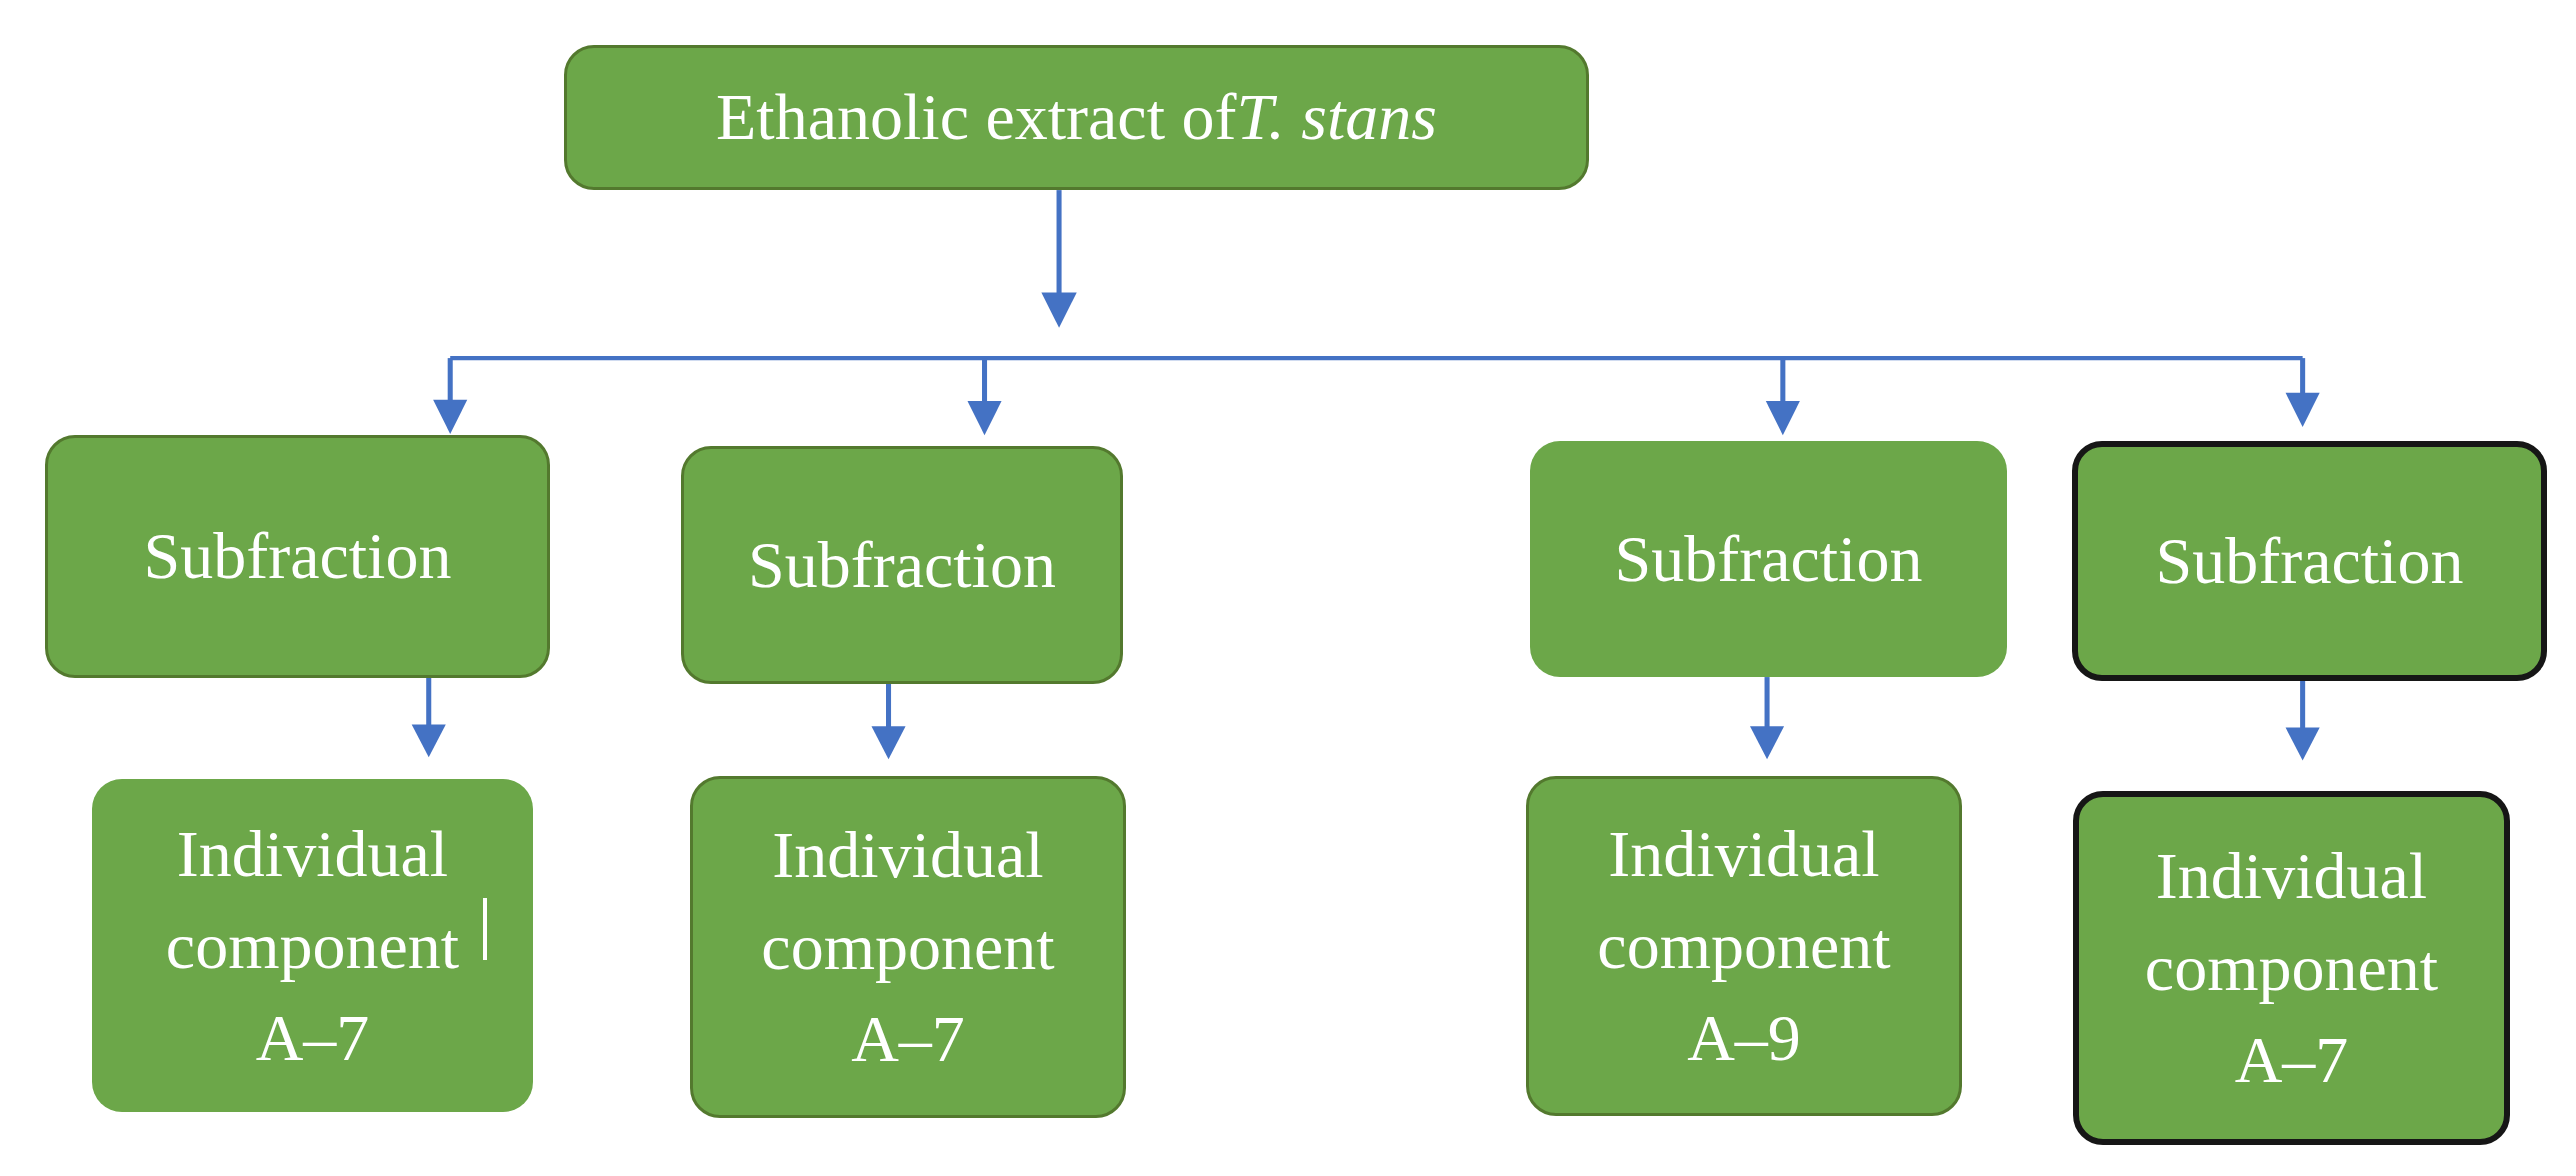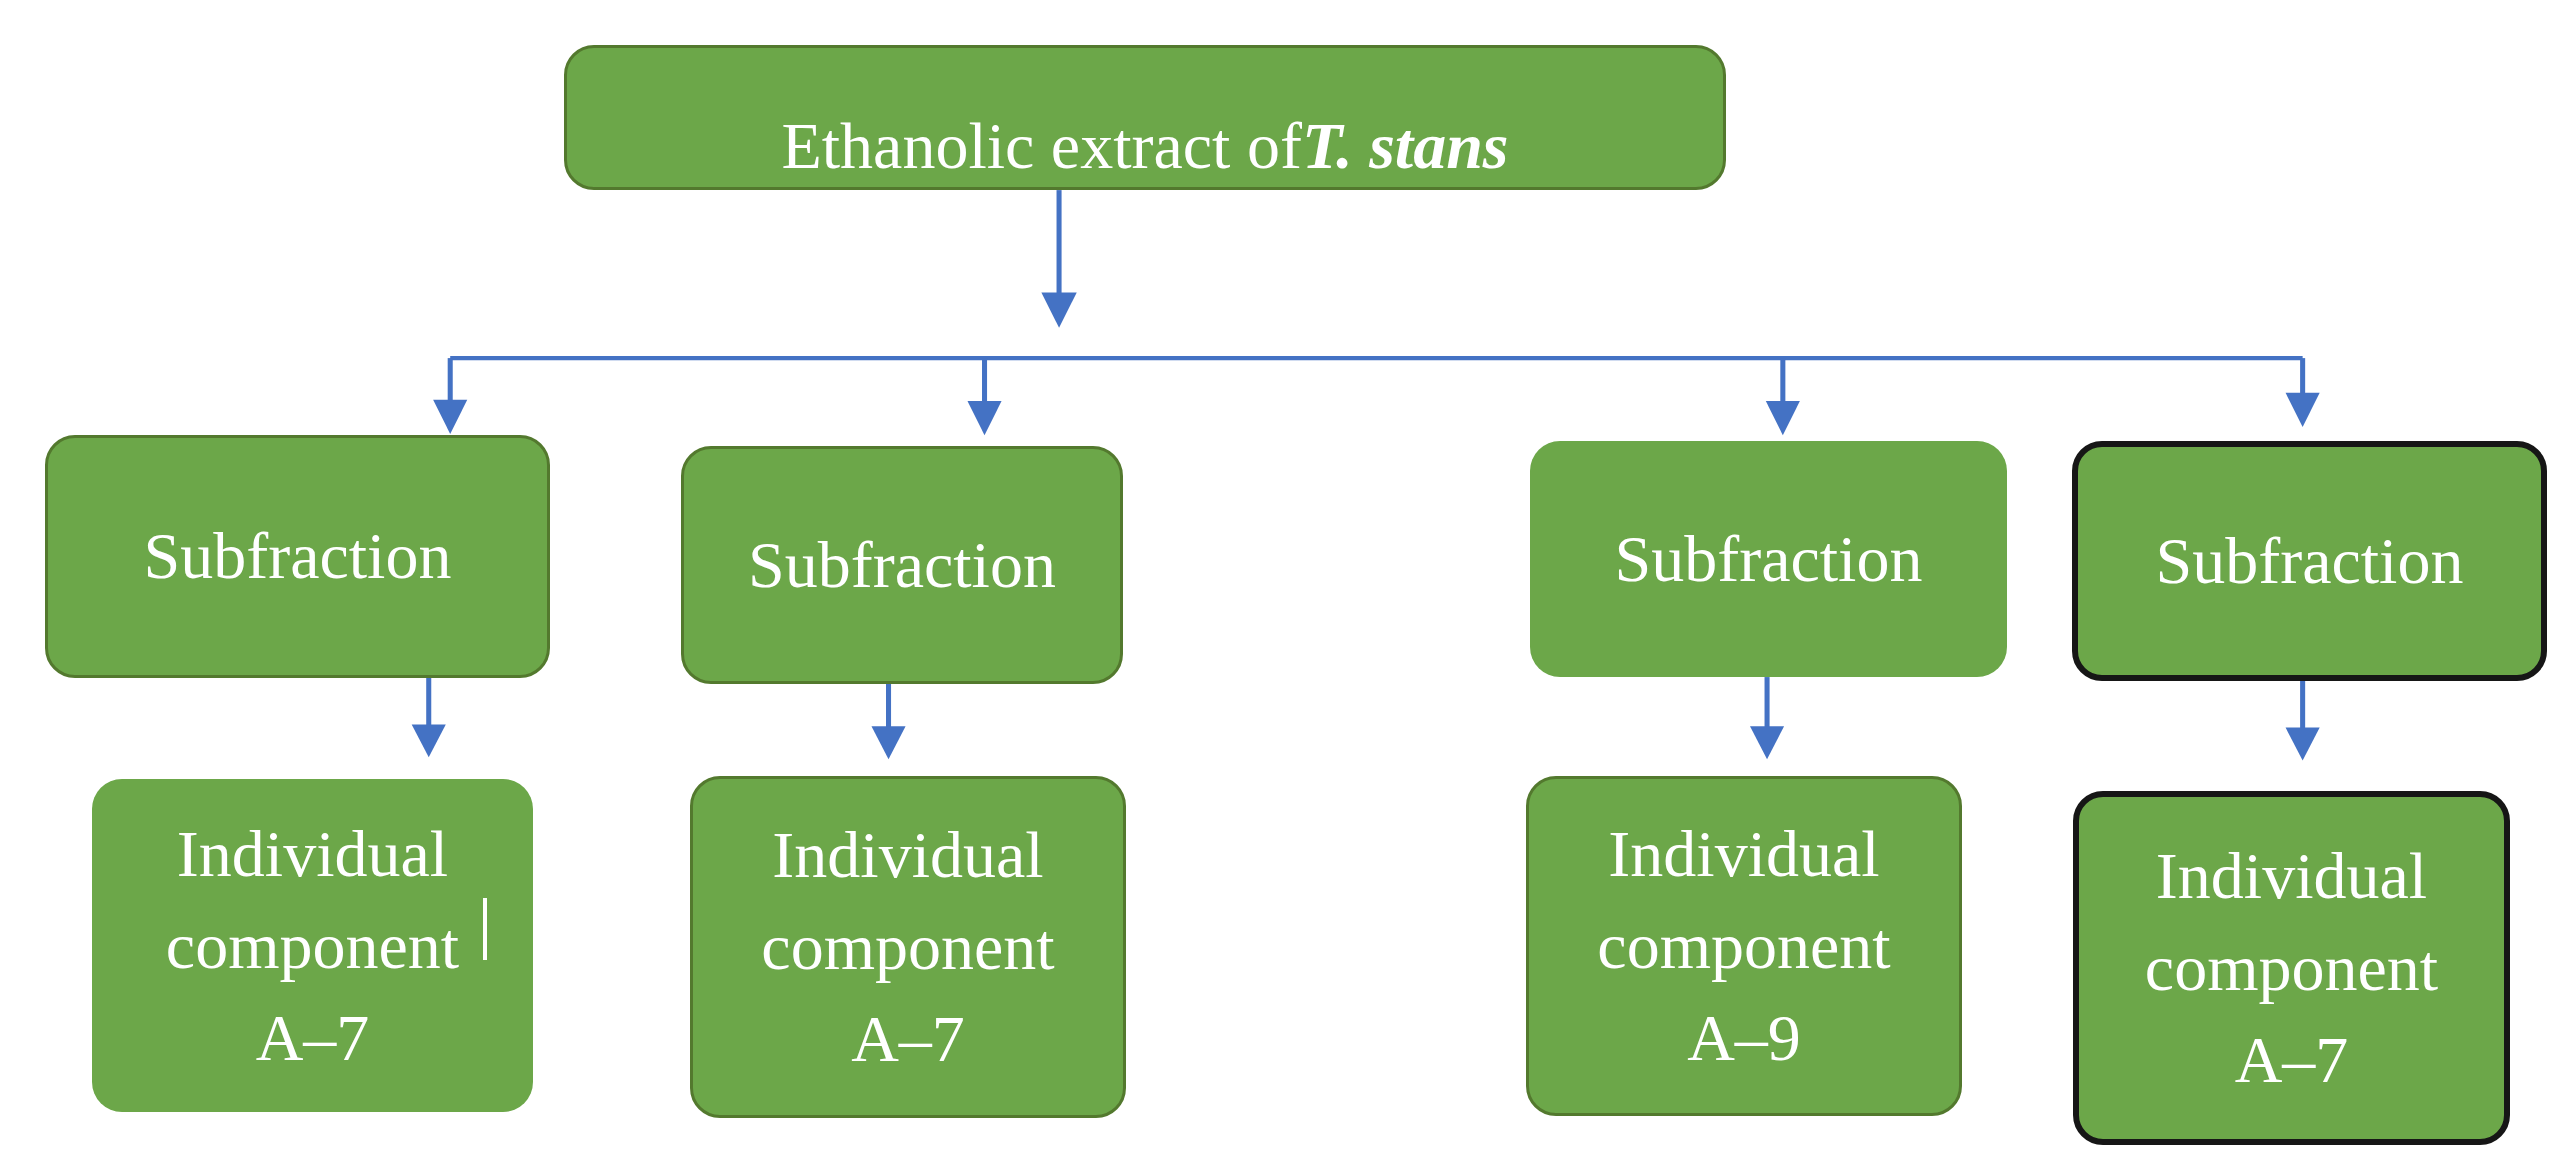--- a/index.html
+++ b/index.html
@@ -27,26 +27,25 @@
     border-radius: 30px;
     font-size: 66px;
     line-height: 1.25;
     white-space: nowrap;
   }
   .node.border-green { border: 3.8px solid var(--node-border-green, #53792E); }
   .node.border-black { border: 6.3px solid var(--node-border-black, #161616); }
   .node.no-border    { border: none; }
 
   .root-node {
-    left: 564px; top: 45px; width: 1162px; height: 145px;
+    left: 564px; top: 45px; width: 1025px; height: 145px;
     border-radius: 30px;
     border-width: 4.4px;
-    align-items: flex-end;
   }
-  .root-node .italic { font-style: italic; font-weight: bold; }
+  .root-node .italic { font-style: italic; }
 
   .sub-node-1 { left:   45px; top: 435px; width: 505px; height: 243px; }
   .sub-node-2 { left: 681px; top: 446px; width: 442px; height: 238px; }
   .sub-node-3 { left: 1530px; top: 441px; width: 477px; height: 236px; }
   .sub-node-4 { left: 2072px; top: 441px; width: 475px; height: 240px; }
 
   .comp-node {
     flex-direction: column;
     line-height: 92px;
   }

